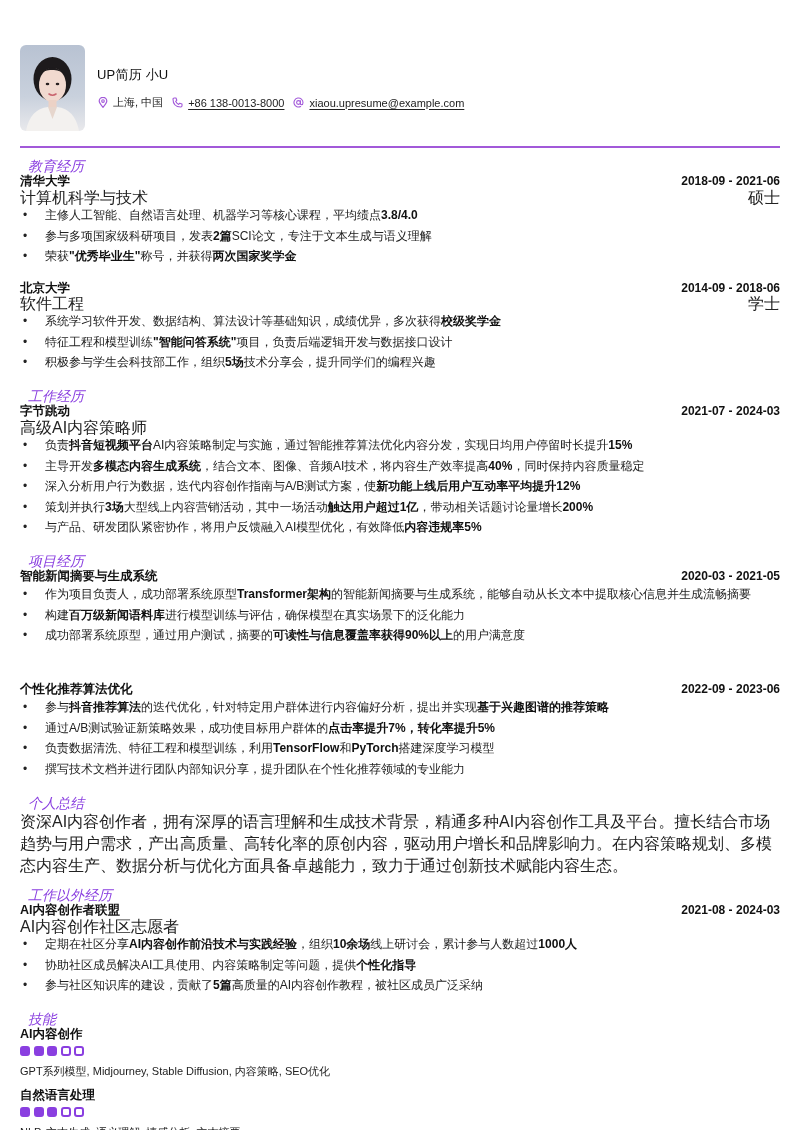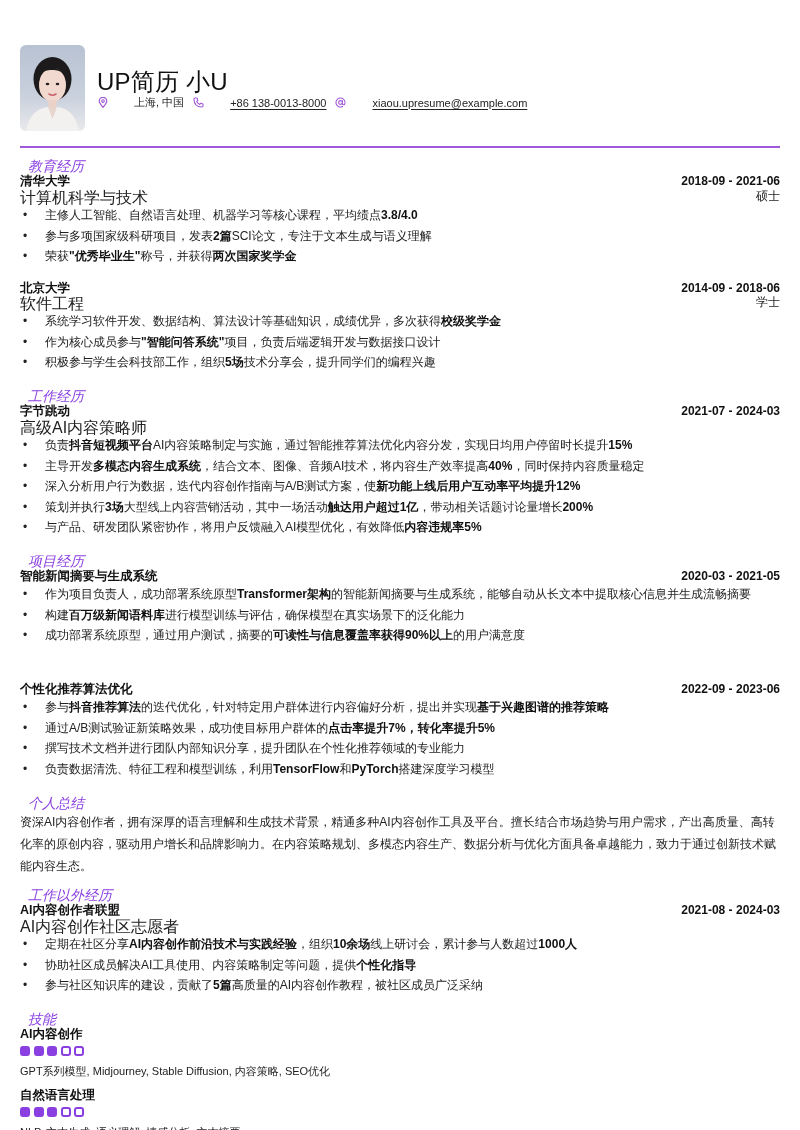--- a/index.html
+++ b/index.html
@@ -6,38 +6,38 @@
     html, body { width: 800px; height: 1130px; overflow: hidden; background: #ffffff; }
     body { font-family: "Liberation Sans", "DejaVu Sans", sans-serif; color: #1a1a1a; position: relative; }
 
     .page { position: absolute; left: 20px; top: 0; width: 760px; }
 
     
     .header { position: absolute; left: 0; top: 45px; height: 87px; width: 760px; }
     .photo { position: absolute; left: 0; top: 0; width: 65px; height: 86px; border-radius: 6px; overflow: hidden;
              background: linear-gradient(180deg, #b8c2d2 0%, #c9d1dd 60%, #e9e9ec 100%); }
     .photo svg { display: block; }
-    .name { position: absolute; left: 77px; top: 21px; font-size: 24px; font-weight: 500; color: #111; letter-spacing: 0.2px; }
+    .name { position: absolute; left: 77px; top: 21px; font-size: 13px; font-weight: 500; color: #111; letter-spacing: 0.2px; }
     .contacts { position: absolute; left: 78px; top: 50px; display: flex; align-items: center; font-size: 11px; color: #222; white-space: nowrap; }
-    .contact { display: flex; align-items: center; margin-right: 9px; gap: 21px; }
+    .contact { display: flex; align-items: center; margin-right: 9px; }
     .contact svg { margin-right: 5px; }
     .contact a { color: #222; text-decoration: underline; text-underline-offset: 2px; }
     .rule { position: absolute; left: 0; top: 146px; width: 760px; height: 2px; background: #a259d9; }
 
     
     .section-title { position: absolute; left: 8px; font-size: 14px; color: #8a3fe0; font-weight: 500; font-style: italic; }
     .entry-title { position: absolute; left: 0; font-size: 12.5px; font-weight: 700; color: #111; }
     .entry-sub { position: absolute; left: 0; font-size: 16px; color: #222; }
     .entry-date { position: absolute; right: 0; font-size: 12px; font-weight: 700; color: #111; text-align: right; }
-    .entry-degree { position: absolute; right: 0; font-size: 12px; color: #222; text-align: right; }
+    .entry-degree { position: absolute; right: 0; font-size: 16px; color: #222; text-align: right; }
     ul.bullets { position: absolute; left: 0; width: 760px; list-style: none; }
     ul.bullets li { position: relative; padding-left: 25px; font-size: 12px; line-height: 20.5px; color: #222; white-space: nowrap; }
     ul.bullets li::before { content: "•"; position: absolute; left: 3px; top: 0; color: #222; }
     ul.bullets li b { font-weight: 700; color: #111; }
-    .summary { position: absolute; left: 0; top: 811px; width: 760px; font-size: 12px; line-height: 22px; color: #222; }
+    .summary { position: absolute; left: 0; top: 811px; width: 760px; font-size: 16px; line-height: 22px; color: #222; }
 
     .skill-name { position: absolute; left: 0; font-size: 12.5px; font-weight: 700; color: #111; }
     .dots { position: absolute; left: 0; display: flex; }
     .dot { width: 10px; height: 10px; border-radius: 3px; margin-right: 3.5px; border: 2px solid #8a3fe0; }
     .dot.on { background: #8a3fe0; }
     .skill-kw { position: absolute; left: 0; font-size: 11px; color: #222; white-space: nowrap; }
   </style>
 </head>
 <body>
 
@@ -94,21 +94,21 @@
       <li><span>参与多项国家级科研项目，发表</span><b>2篇</b><span>SCI论文，专注于文本生成与语义理解</span></li>
       <li><span>荣获</span><b>"优秀毕业生"</b><span>称号，并获得</span><b>两次国家奖学金</b></li>
     </ul>
 
   <div class="entry-title" style="top:280px">北京大学</div>
   <div class="entry-date" style="top:281px">2014-09 - 2018-06</div>
   <div class="entry-sub" style="top:294px">软件工程</div>
   <div class="entry-degree" style="top:294px">学士</div>
   <ul class="bullets rich" style="top:311px">
       <li><span>系统学习软件开发、数据结构、算法设计等基础知识，成绩优异，多次获得</span><b>校级奖学金</b></li>
-      <li><span>作为核心成员参与</span><b>"智能问答系统"</b><span>项目，负责后端逻辑开发与数据接口设计</span></li>
+      <li><span>特征工程和模型训练</span><b>"智能问答系统"</b><span>项目，负责后端逻辑开发与数据接口设计</span></li>
       <li><span>积极参与学生会科技部工作，组织</span><b>5场</b><span>技术分享会，提升同学们的编程兴趣</span></li>
     </ul>
 
   <div class="section-title" style="top:388px">工作经历</div>
   <div class="entry-title" style="top:403px">字节跳动</div>
   <div class="entry-date" style="top:404px">2021-07 - 2024-03</div>
   <div class="entry-sub" style="top:418px">高级AI内容策略师</div>
   <ul class="bullets rich" style="top:435px">
       <li><span>负责</span><b>抖音短视频平台</b><span>AI内容策略制定与实施，通过智能推荐算法优化内容分发，实现日均用户停留时长提升</span><b>15%</b></li>
       <li><span>主导开发</span><b>多模态内容生成系统</b><span>，结合文本、图像、音频AI技术，将内容生产效率提高</span><b>40%</b><span>，同时保持内容质量稳定</span></li>
@@ -124,22 +124,22 @@
       <li><span>作为项目负责人，成功部署系统原型</span><b>Transformer架构</b><span>的智能新闻摘要与生成系统，能够自动从长文本中提取核心信息并生成流畅摘要</span></li>
       <li><span>构建</span><b>百万级新闻语料库</b><span>进行模型训练与评估，确保模型在真实场景下的泛化能力</span></li>
       <li><span>成功部署系统原型，通过用户测试，摘要的</span><b>可读性与信息覆盖率获得90%以上</b><span>的用户满意度</span></li>
     </ul>
 
   <div class="entry-title" style="top:681px">个性化推荐算法优化</div>
   <div class="entry-date" style="top:682px">2022-09 - 2023-06</div>
   <ul class="bullets rich" style="top:697px">
       <li><span>参与</span><b>抖音推荐算法</b><span>的迭代优化，针对特定用户群体进行内容偏好分析，提出并实现</span><b>基于兴趣图谱的推荐策略</b></li>
       <li><span>通过A/B测试验证新策略效果，成功使目标用户群体的</span><b>点击率提升7%，转化率提升5%</b></li>
+      <li><span>负责数据清洗、特征工程和模型训练，利用</span><b>TensorFlow</b><span>和</span><b>PyTorch</b><span>搭建深度学习模型</span></li>
       <li><span>撰写技术文档并进行团队内部知识分享，提升团队在个性化推荐领域的专业能力</span></li>
-      <li><span>负责数据清洗、特征工程和模型训练，利用</span><b>TensorFlow</b><span>和</span><b>PyTorch</b><span>搭建深度学习模型</span></li>
     </ul>
 
   <div class="section-title" style="top:795px">个人总结</div>
   <div class="summary">资深AI内容创作者，拥有深厚的语言理解和生成技术背景，精通多种AI内容创作工具及平台。擅长结合市场趋势与用户需求，产出高质量、高转化率的原创内容，驱动用户增长和品牌影响力。在内容策略规划、多模态内容生产、数据分析与优化方面具备卓越能力，致力于通过创新技术赋能内容生态。</div>
 
   <div class="section-title" style="top:887px">工作以外经历</div>
   <div class="entry-title" style="top:902px">AI内容创作者联盟</div>
   <div class="entry-date" style="top:903px">2021-08 - 2024-03</div>
   <div class="entry-sub" style="top:917px">AI内容创作社区志愿者</div>
   <ul class="bullets rich" style="top:934px">

